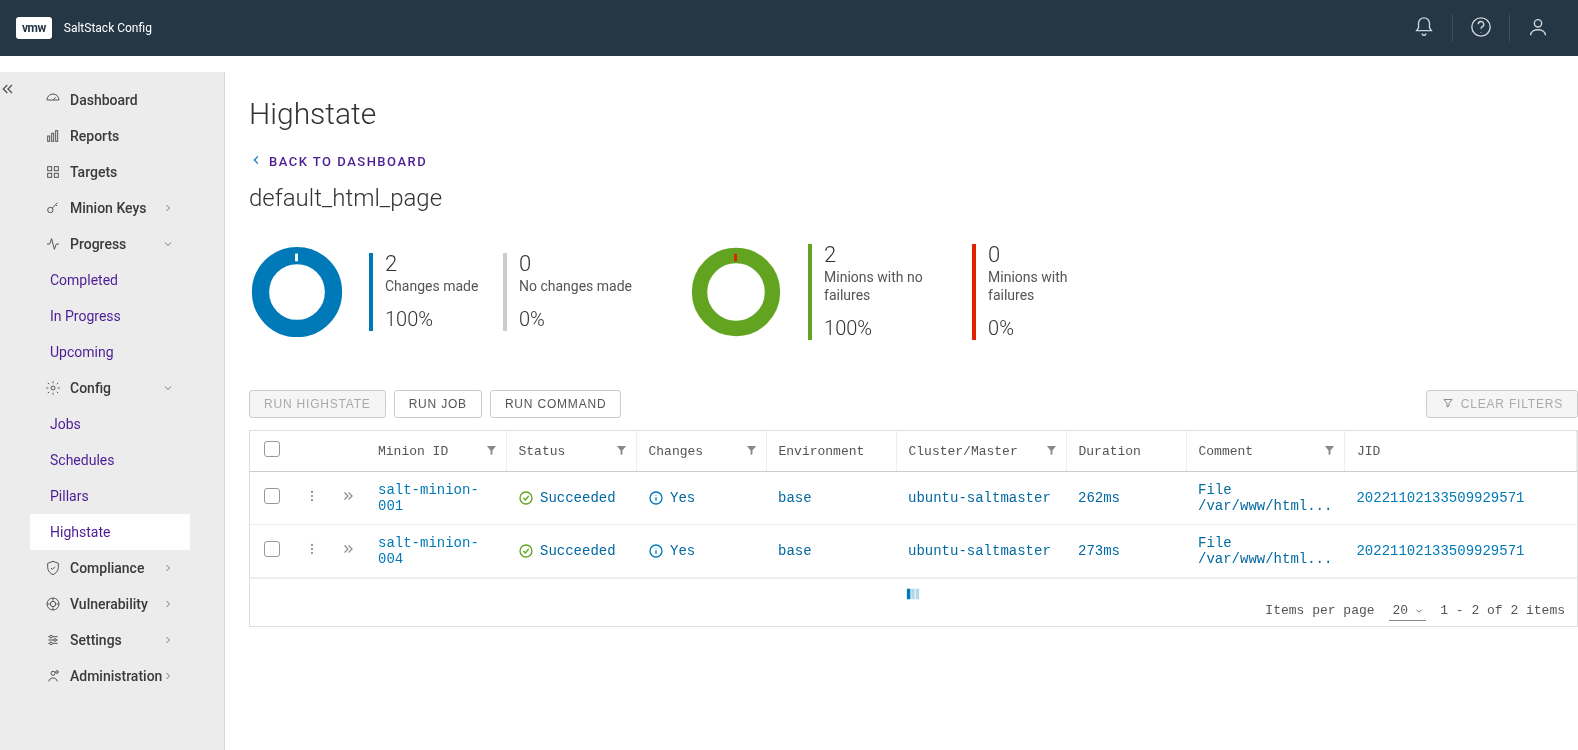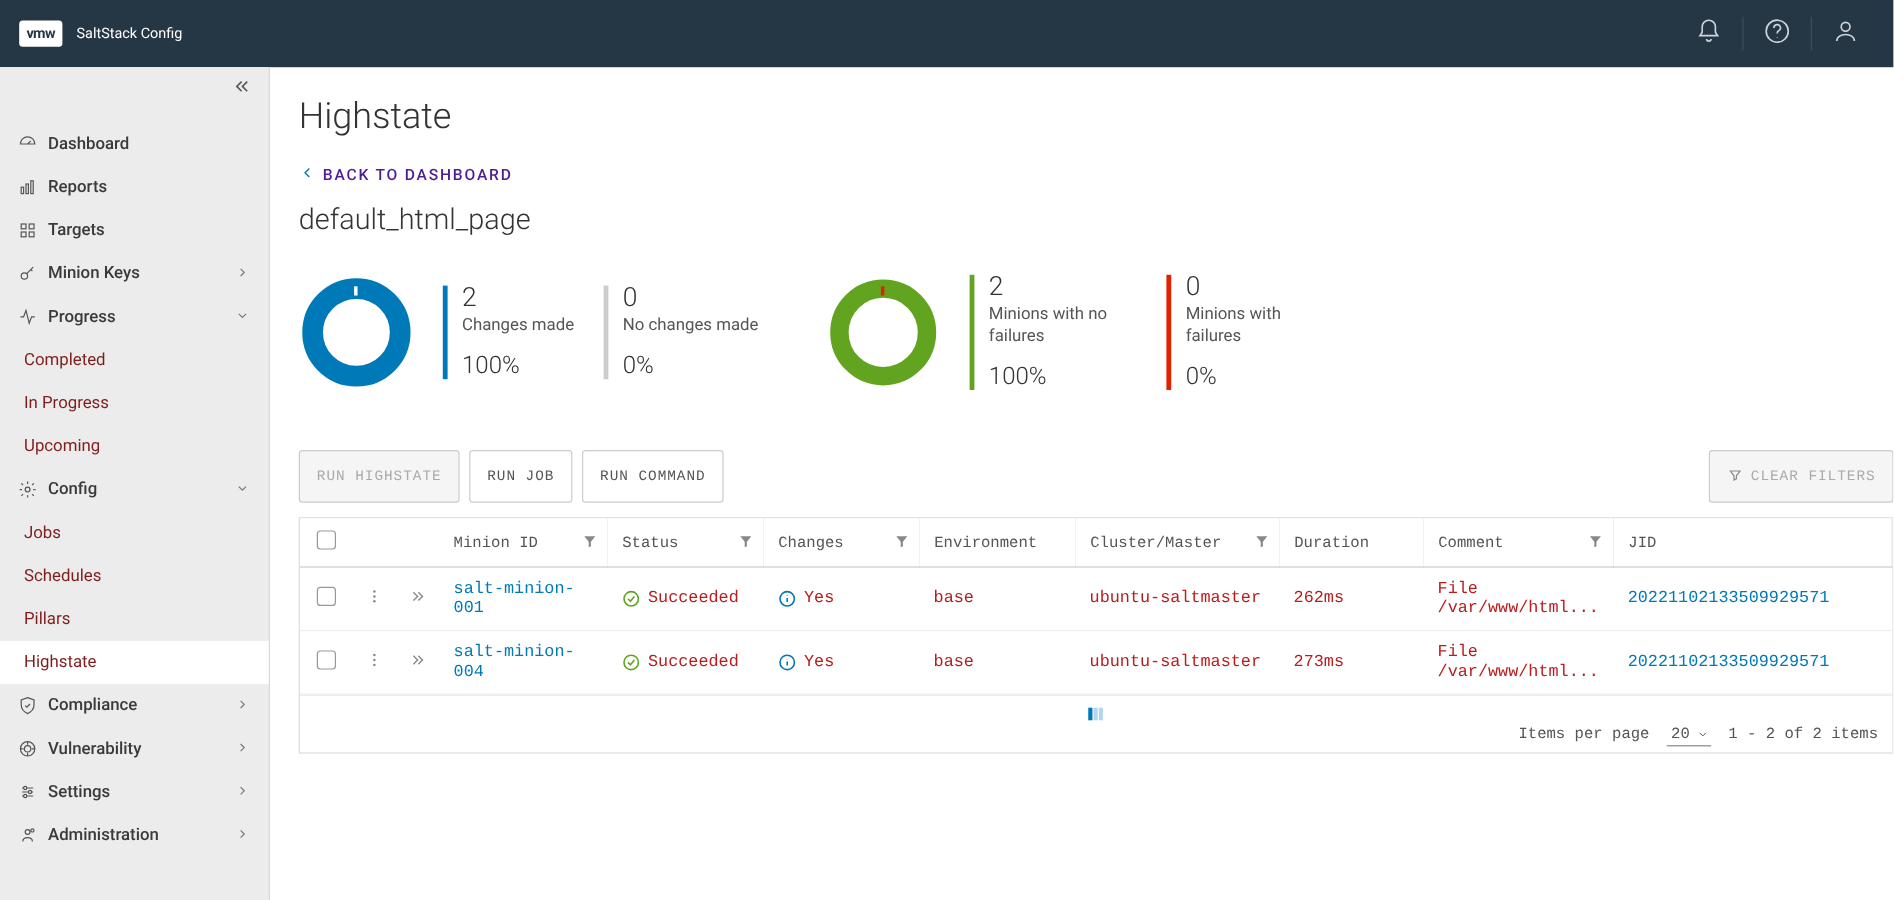--- a/index.html
+++ b/index.html
@@ -1,38 +1,38 @@
 <!DOCTYPE html>
 <html><head>
 <meta charset="utf-8">
 <style>
 * { box-sizing: border-box; margin: 0; padding: 0; }
 body { font-family: -apple-system, BlinkMacSystemFont, "Segoe UI", Roboto, Helvetica, Arial, sans-serif; font-size: 14px; color: #333; background: #fff; overflow: hidden; }
-.app { display: flex; flex-direction: column; height: 750px; width: 1578px; }
+.app { display: flex; flex-direction: column; height: 750px; width: 1578px; gap: 16px; }
 
 
 .header { height: 56px; background: #253645; color: #fff; display: flex; align-items: center; padding: 0 16px; }
 .header-logo { display: flex; align-items: center; gap: 12px; }
 .logo-box { background: #fff; color: #253645; font-weight: bold; font-size: 12px; padding: 4px 6px; border-radius: 3px; letter-spacing: -0.5px; }
 .header-title { font-size: 12px; font-weight: 400; }
 .header-right { margin-left: auto; display: flex; align-items: center; gap: 0; }
 .header-icon { width: 48px; height: 56px; display: flex; align-items: center; justify-content: center; cursor: pointer; }
 .header-icon svg { width: 22px; height: 22px; fill: none; stroke: #cdd5db; stroke-width: 1.5; }
 .header-sep { width: 1px; height: 28px; background: #3c4c5a; margin: 0 4px; }
 
 
 .body { flex: 1; display: flex; min-height: 0; }
 
 
-.sidebar { width: 225px; background: #ececec; border-right: 1px solid #d9d9d9; position: relative; display: flex; flex-direction: column; }
+.sidebar { width: 225px; background: #ececec; border-right: 1px solid #d9d9d9; position: relative; display: flex; }
 .sidebar-collapse { height: 36px; display: flex; align-items: center; justify-content: flex-end; padding-right: 14px; cursor: pointer; }
 .sidebar-collapse svg { width: 16px; height: 16px; stroke: #555; stroke-width: 2; fill: none; }
 .sidebar-nav { padding-top: 10px; overflow-y: auto; }
 .sidebar-item { display: flex; align-items: center; height: 36px; padding: 0 14px; color: #3a3a3a; cursor: pointer; font-size: 14px; }
-.sidebar-item.sub { padding-left: 20px; color: #7f1d1d; }
+.sidebar-item.sub { padding-left: 20px; color: #4c1d95; }
 .sidebar-item.active { background: #fff; font-weight: 400; }
 .sidebar-item .icon { width: 18px; height: 18px; margin-right: 8px; display: flex; align-items: center; justify-content: center; }
 .sidebar-item .icon svg { width: 16px; height: 16px; fill: none; stroke: #555; stroke-width: 1.5; }
 .sidebar-item .chev { margin-left: auto; width: 14px; height: 14px; }
 .sidebar-item .chev svg { width: 12px; height: 12px; fill: none; stroke: #777; stroke-width: 2; }
 .sidebar-item.header-item { font-weight: 500; }
 
 
 .main { flex: 1; padding: 24px 0 0 24px; overflow: auto; }
 .page-title { font-size: 30px; font-weight: 300; color: #333; margin-bottom: 22px; }
@@ -46,34 +46,34 @@
 .stat-block { padding-left: 12px; border-left: 4px solid transparent; min-width: 110px; max-width: 140px; }
 .stat-block.blue { border-left-color: #0079b8; }
 .stat-block.gray { border-left-color: #ccc; }
 .stat-block.green { border-left-color: #62a420; }
 .stat-block.red { border-left-color: #e12200; }
 .stat-num { font-size: 22px; font-weight: 300; color: #333; line-height: 1; }
 .stat-label { font-size: 14px; color: #555; margin-top: 2px; line-height: 1.3; }
 .stat-pct { font-size: 20px; font-weight: 300; color: #333; margin-top: 12px; }
 
 .toolbar { display: flex; gap: 8px; align-items: center; margin-bottom: 0; padding-right: 0; }
-.btn { height: 44px; padding: 0 14px; border: 1px solid #ccc; background: #fff; border-radius: 3px; font-size: 12px; letter-spacing: 0.8px; color: #555; cursor: pointer; display: inline-flex; align-items: center; font-family: Liberation Mono, monospace; }
+.btn { height: 28px; padding: 0 14px; border: 1px solid #ccc; background: #fff; border-radius: 3px; font-size: 12px; letter-spacing: 0.8px; color: #555; cursor: pointer; display: inline-flex; align-items: center; }
 .btn.disabled { background: #f5f5f5; color: #aaa; cursor: not-allowed; }
 .btn.right { margin-left: auto; }
 .btn .icon-sm { width: 14px; height: 14px; margin-right: 6px; }
 .btn .icon-sm svg { width: 12px; height: 12px; stroke: #888; fill: none; stroke-width: 2; }
 
 .table-wrap { border: 1px solid #ddd; margin-top: 12px; min-width: 100%; font-family: Liberation Mono, monospace; }
 .table { width: 100%; border-collapse: collapse; }
 .table th { background: #fff; border-bottom: 1px solid #ccc; border-right: 1px solid #eee; text-align: left; font-weight: 500; font-size: 13px; color: #555; padding: 10px 12px; position: relative; }
 .table th.check, .table td.check { width: 44px; text-align: center; border-right: none; }
 .table th.narrow, .table td.narrow { width: 36px; text-align: center; border-right: none; padding: 10px 4px; }
 .table th .filter-icon { position: absolute; right: 8px; top: 50%; transform: translateY(-50%); width: 12px; height: 12px; }
 .table th .filter-icon svg { width: 11px; height: 11px; fill: #888; }
-.table td { border-bottom: 1px solid #eee; padding: 10px 12px; font-size: 14px; color: #b91c1c; }
+.table td { border-bottom: 1px solid #eee; padding: 10px 12px; font-size: 14px; color: #0369a1; }
 .table td.link { color: #0079b8; cursor: pointer; }
 .checkbox { width: 16px; height: 16px; border: 1px solid #999; border-radius: 3px; display: inline-block; background: #fff; }
 .status-cell { display: flex; align-items: center; gap: 6px; }
 .status-cell svg { width: 16px; height: 16px; stroke: #62a420; fill: none; stroke-width: 2; }
 .changes-cell { display: flex; align-items: center; gap: 6px; }
 .changes-cell svg { width: 16px; height: 16px; stroke: #0079b8; fill: none; stroke-width: 2; }
 .kebab svg { width: 14px; height: 14px; fill: #888; }
 .expand svg { width: 14px; height: 14px; stroke: #888; fill: none; stroke-width: 2; }
 
 .table-footer { display: flex; align-items: center; padding: 8px 12px; font-size: 13px; color: #555; border-top: 1px solid #eee; flex-direction: column; }

